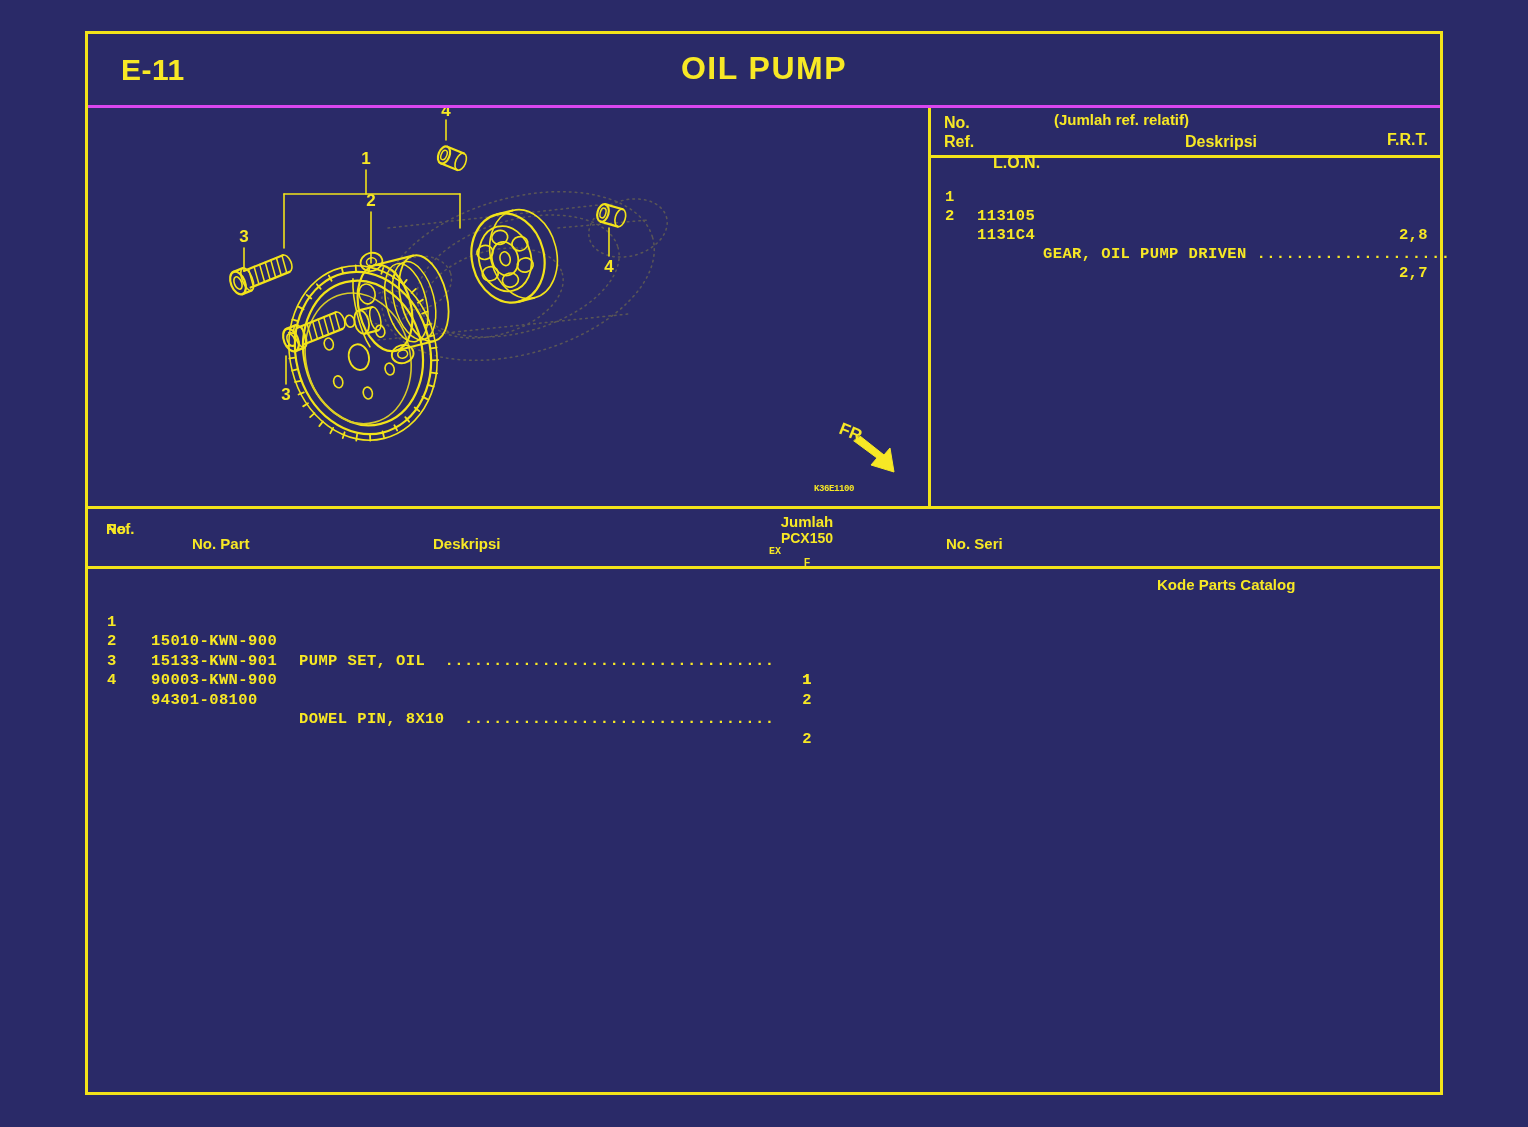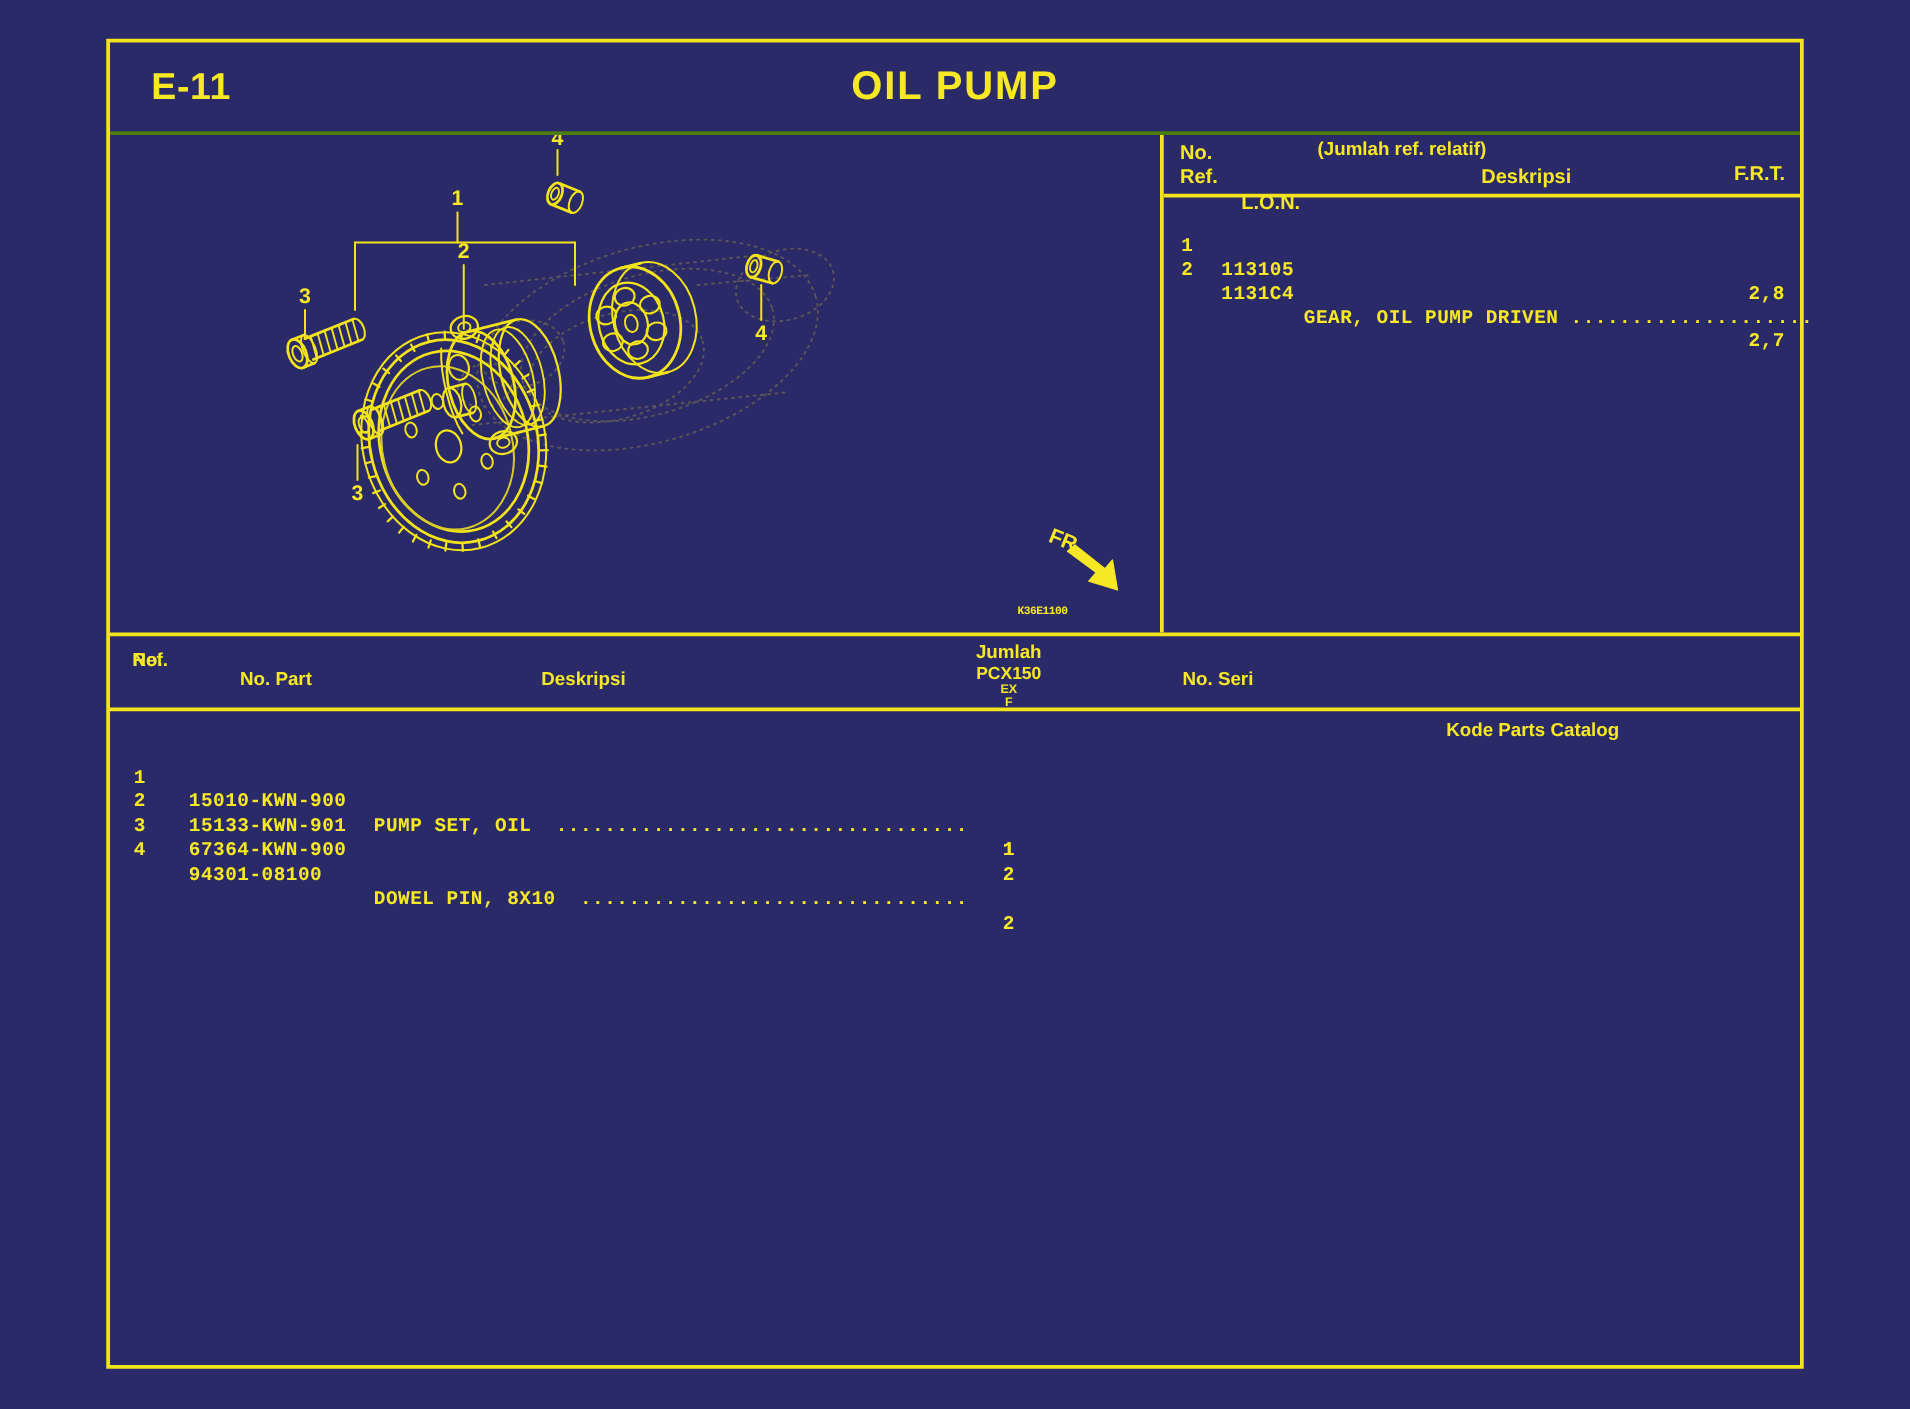--- a/index.html
+++ b/index.html
@@ -33,21 +33,21 @@
     box-sizing: border-box;
   }
 
   
   .titlebar {
     position: absolute;
     left: 0; top: 0;
     width: 100%;
     height: 74px;
     box-sizing: border-box;
-    border-bottom: 3px solid #4d7c0f;
+    border-bottom: 3px solid #d946ef;
   }
   .section-code {
     position: absolute;
     left: 33px;
     top: 19px;
     color: #f7e825;
     font-size: 30px;
     font-weight: bold;
     letter-spacing: 0.5px;
   }
@@ -163,21 +163,21 @@
     color: #f7e825;
     font-size: 15px;
     font-weight: bold;
   }
   .parts-head span { position: absolute; }
   .ph-noref { left: 18px; top: 11px; line-height: 17px; }
   .ph-nopart { left: 104px; top: 26px; }
   .ph-desk { left: 345px; top: 26px; }
   .ph-jumlah { left: 659px; top: 4px; width: 120px; text-align: center; }
   .ph-model  { left: 659px; top: 21px; width: 120px; text-align: center; font-size: 14px; }
-  .ph-ex     { left: 659px; top: 37px; width: 120px; text-align: center; font-size: 10px; }
+  .ph-ex     { left: 627px; top: 37px; width: 120px; text-align: center; font-size: 10px; font-family: Liberation Mono, monospace; }
   .ph-f      { left: 659px; top: 48px; width: 120px; text-align: center; font-size: 10px; }
   .ph-noseri { left: 858px; top: 26px; }
   .ph-kode   { left: 1069px; top: 26px; margin-top: 41px; }
 
   .parts-rows {
     position: relative;
     padding-top: 24px;
     color: #f7e825;
     font-family: "Liberation Mono", monospace;
     font-size: 15.5px;
@@ -467,21 +467,21 @@
         </div>
         <div class="parts-row">
           <span class="p-ref">2</span>
           <span class="p-part">15133-KWN-901</span>
           <span class="p-qty">1</span>
           <span class="p-seri"></span>
           <span class="p-kode"></span>
         </div>
         <div class="parts-row">
           <span class="p-ref">3</span>
-          <span class="p-part">67364-KWN-900</span>
+          <span class="p-part">90003-KWN-900</span>
           <span class="p-qty">2</span>
           <span class="p-seri"></span>
           <span class="p-kode"></span>
         </div>
         <div class="parts-row">
           <span class="p-ref">4</span>
           <span class="p-part">94301-08100</span>
           <span class="p-desc">DOWEL PIN, 8X10  ................................</span>
           <span class="p-qty">2</span>
           <span class="p-seri"></span>

